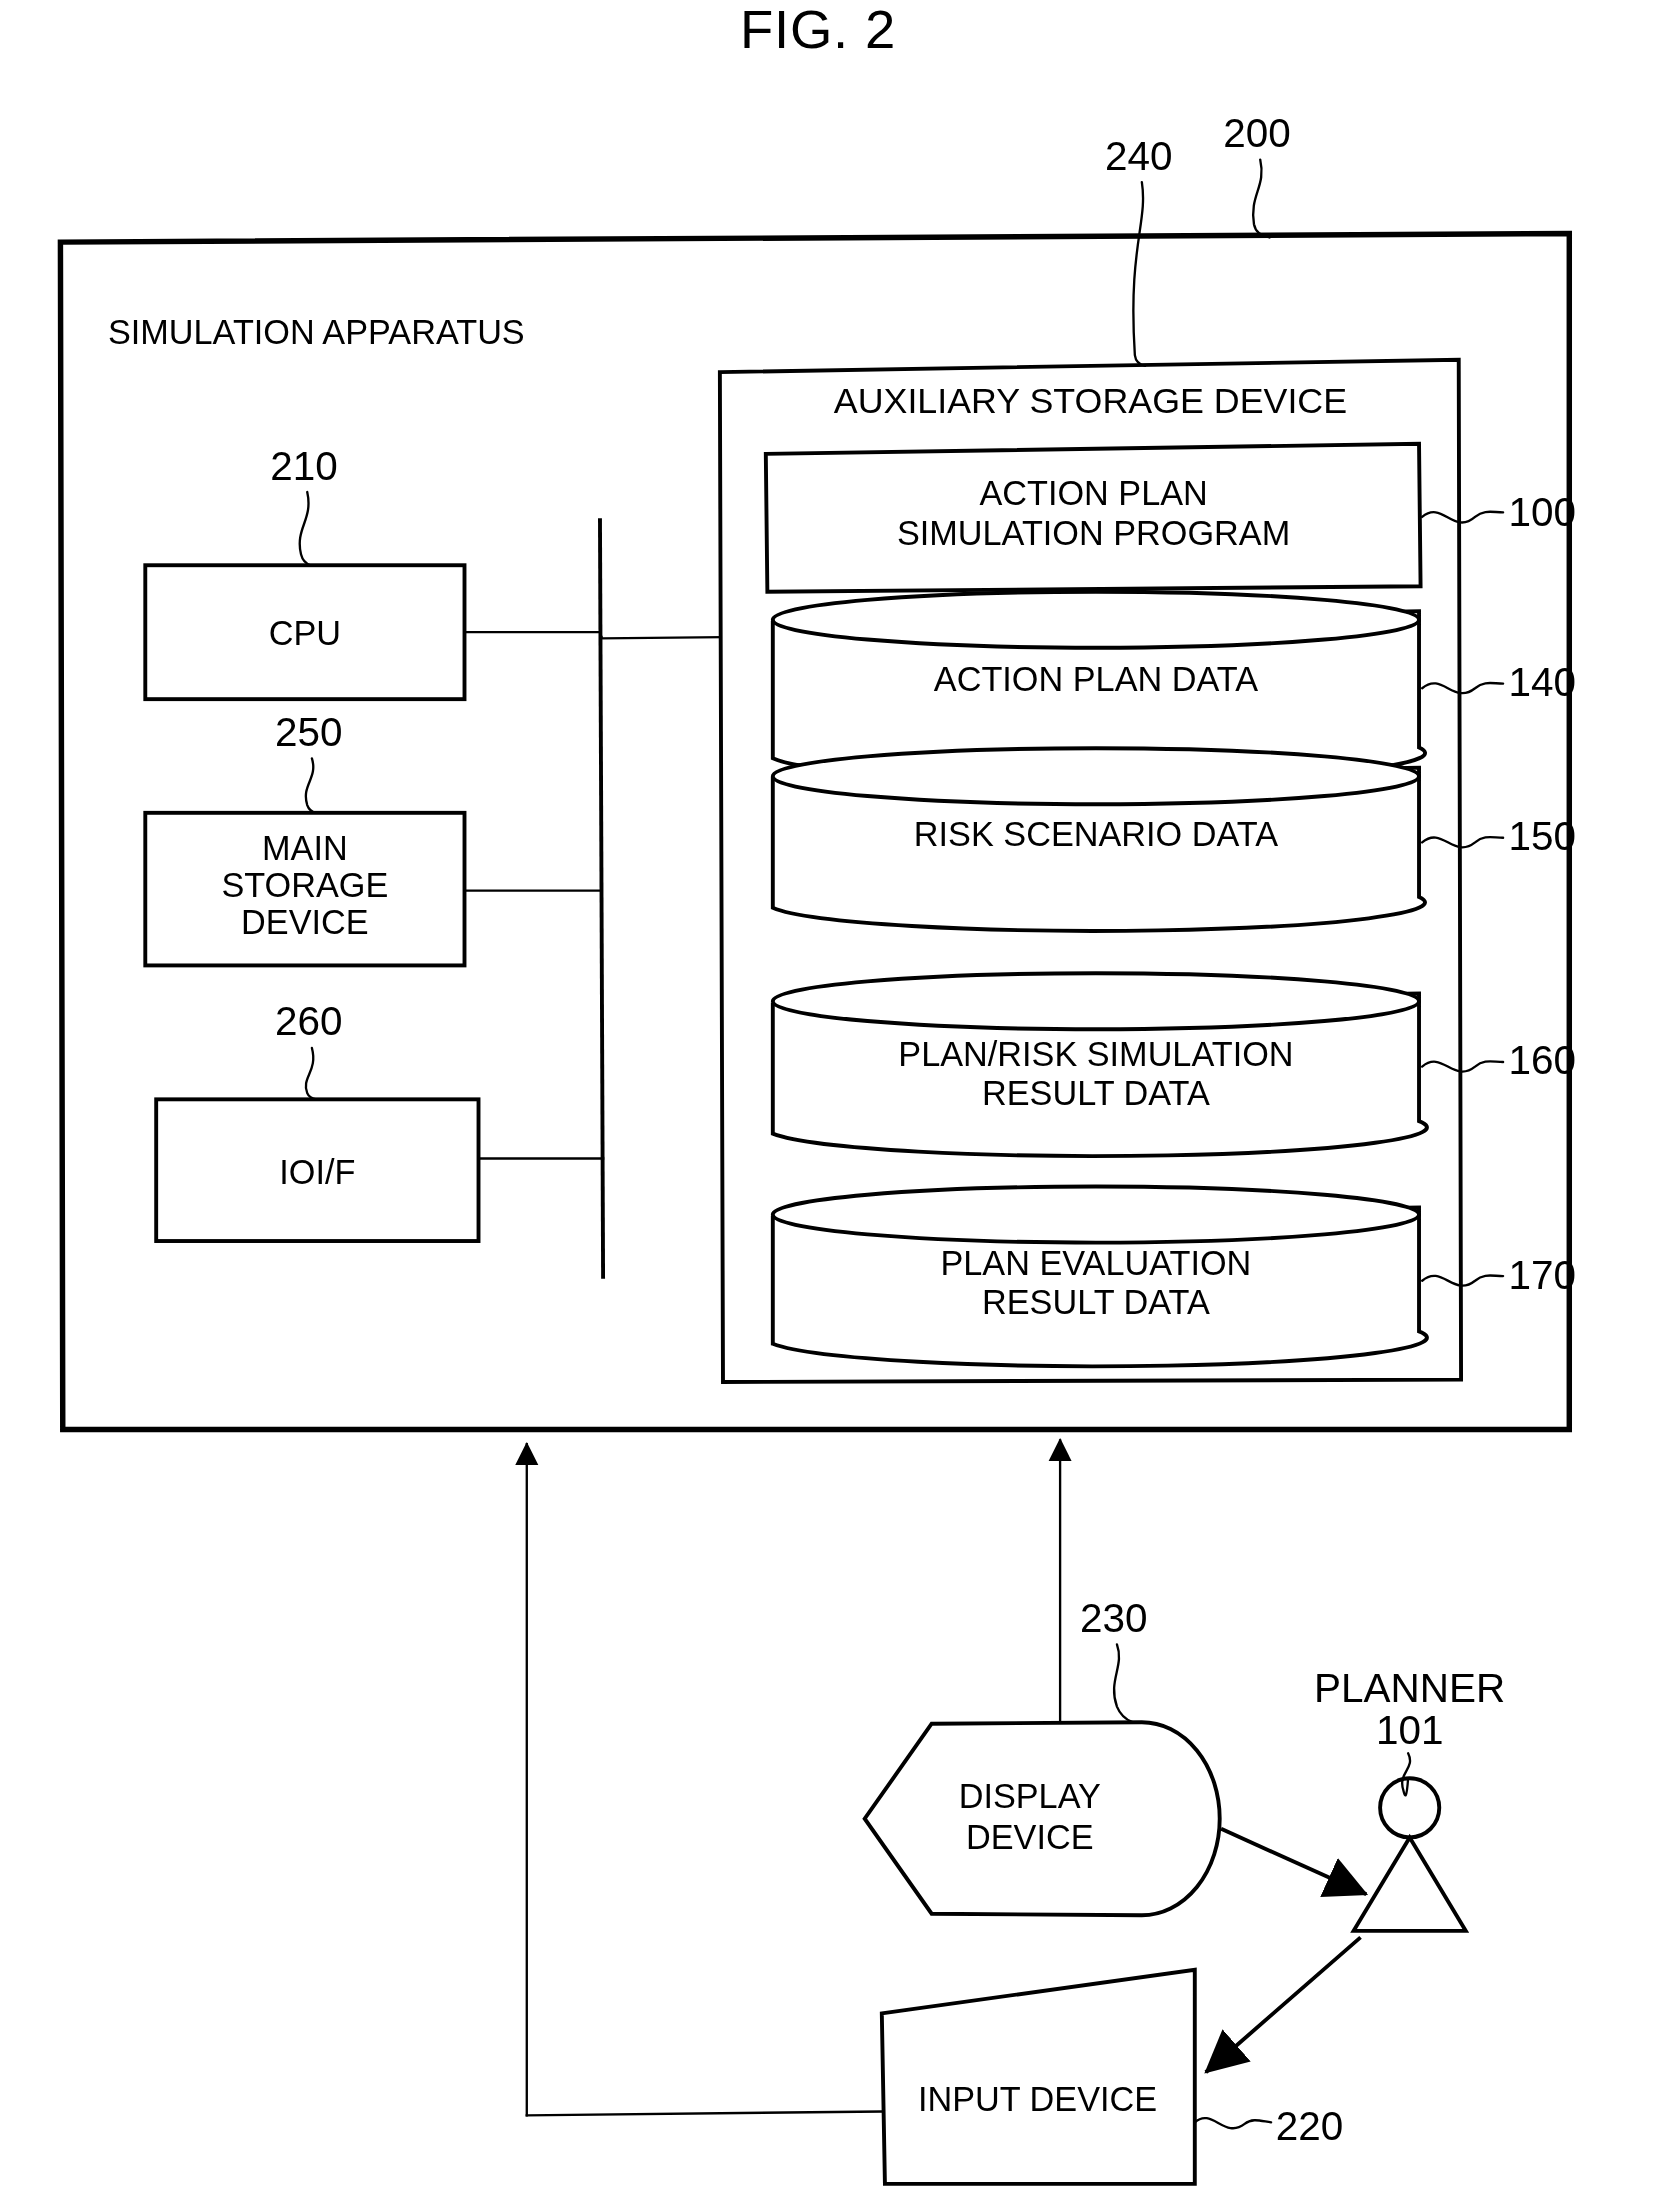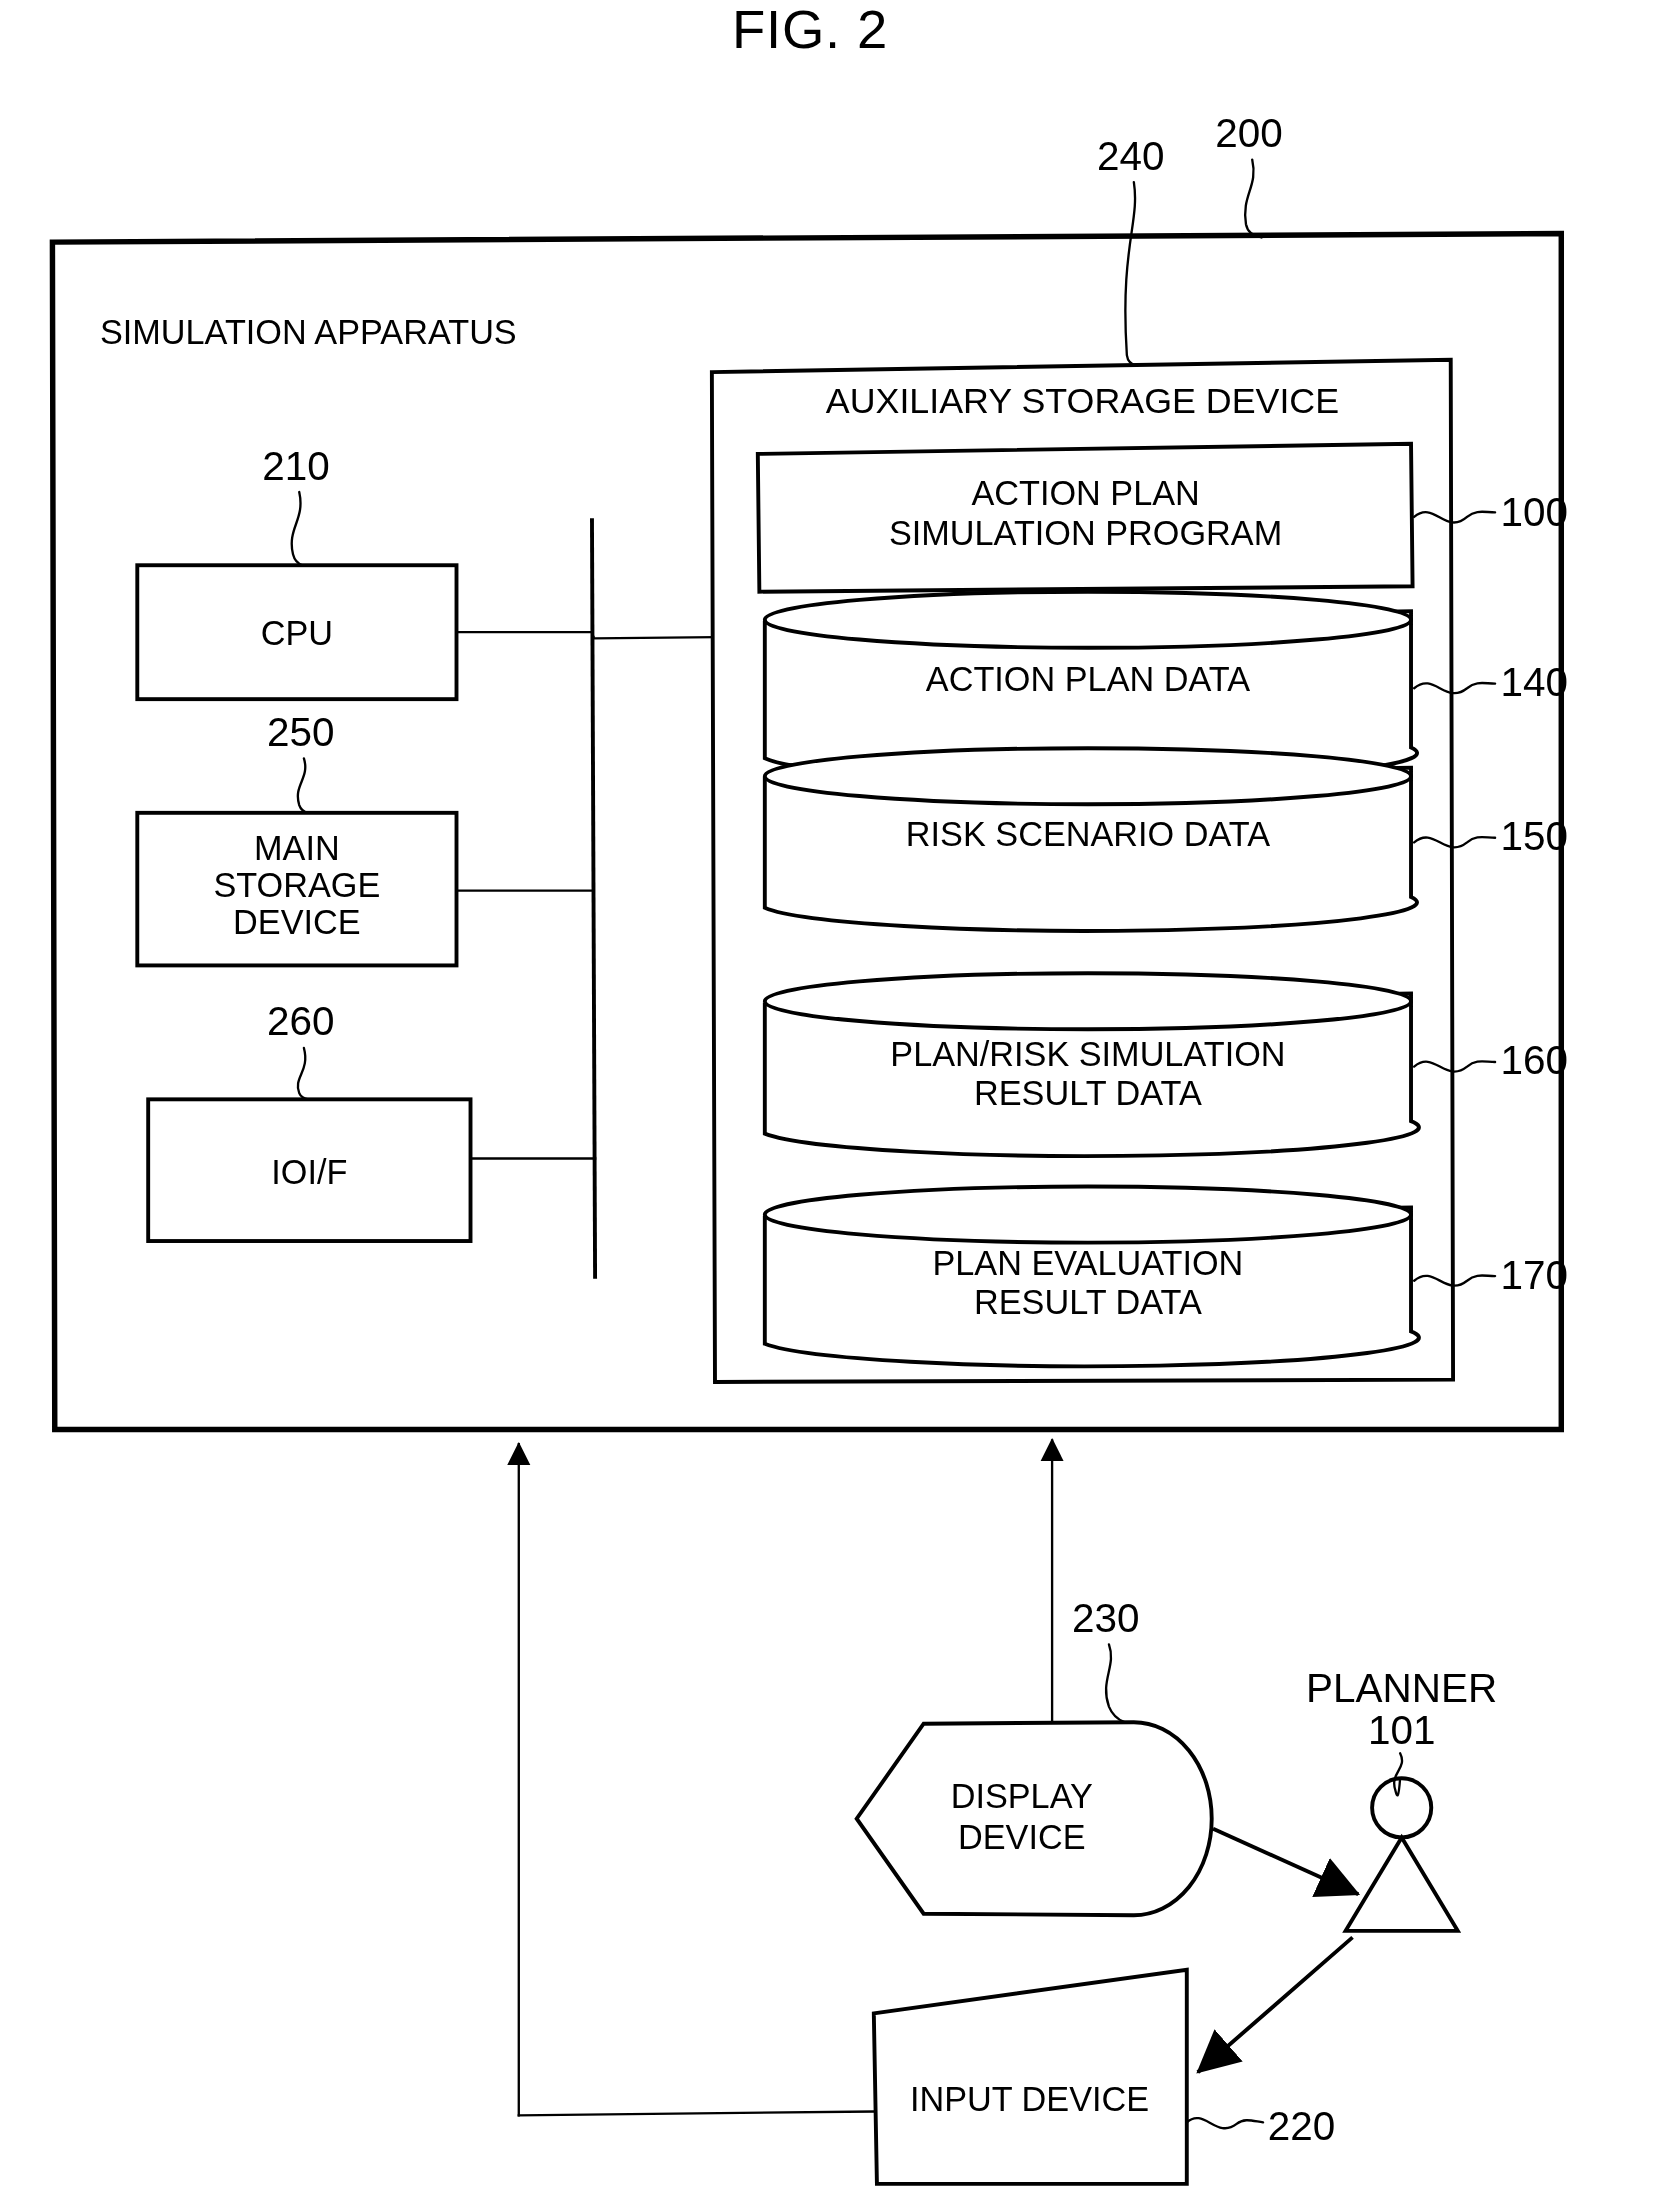--- a/index.html
+++ b/index.html
@@ -11,21 +11,21 @@
   body {
     width: 1676px;
     height: 2194px;
     position: relative;
     font-family: "Liberation Sans", sans-serif;
     color: #000000;
     overflow: hidden;
   }
   #stage {
     position: absolute;
-    left: 0;
+    left: 8px;
     top: 0;
     width: 1484px;
     height: 2194px;
   }
   svg.figure {
     position: absolute;
     left: 0;
     top: 0;
     width: 1676px;
     height: 2194px;

